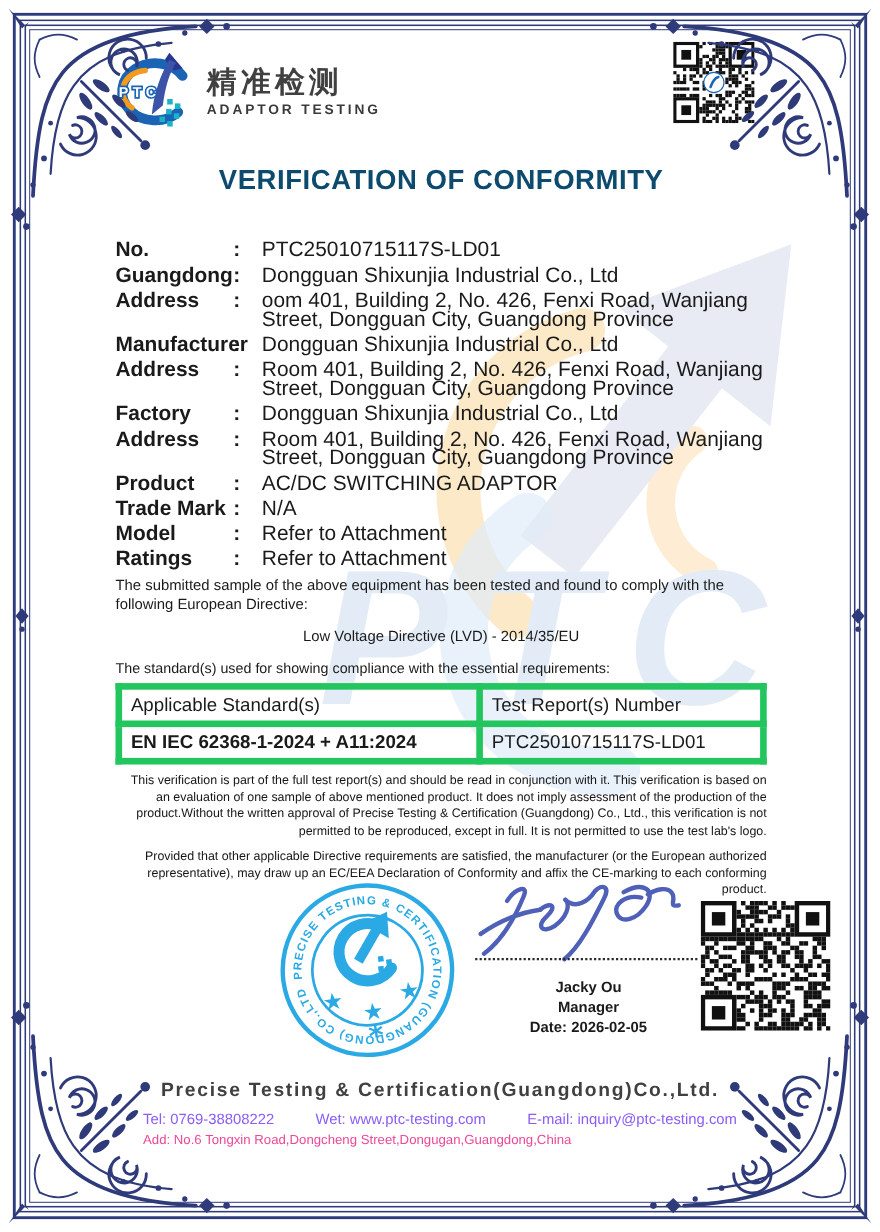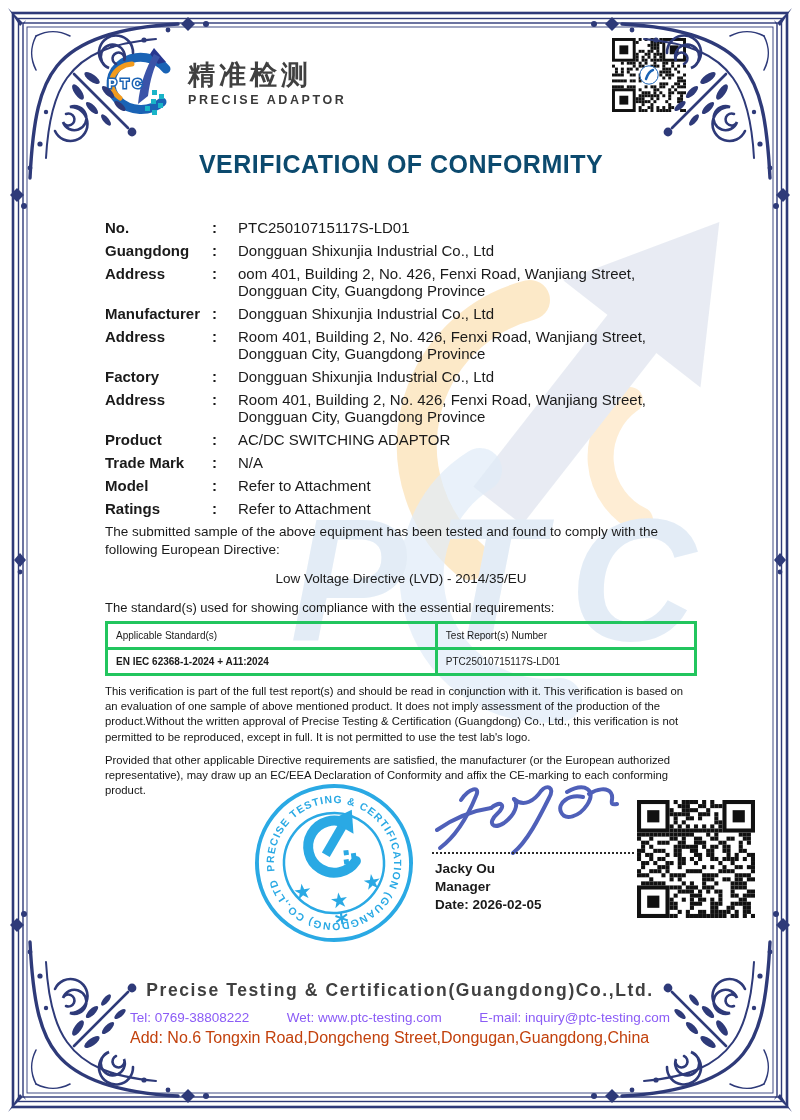--- a/index.html
+++ b/index.html
@@ -16,47 +16,47 @@
   .logo-glyph { width:84px; height:76px; }
   .logo-text { margin-left:8px; }
   .logo-cn { font-size:27px; font-weight:bold; color:#404040; letter-spacing:4px; line-height:1.1; }
   .logo-en { font-size:12.5px; font-weight:bold; color:#3a3a3a; letter-spacing:2.6px; margin-top:3px; }
   .qr-top { position:absolute; right:18px; top:-6px; width:74px; height:74px; }
 
   
   .content { position:absolute; left:105px; top:150px; width:592px; z-index:2; }
   .doc-title { text-align:center; font-size:25px; font-weight:bold; letter-spacing:0.5px; color:#0c4a6e; margin-bottom:40px; }
 
-  .field-row { display:grid; grid-template-columns:107px 26px 1fr; font-size:15px; line-height:17px; margin-bottom:6px; }
+  .field-row { display:grid; grid-template-columns:107px 26px 1fr; font-size:19px; line-height:17px; margin-bottom:6px; }
   .field-row .lbl { font-weight:bold; }
   .field-row .colon { font-weight:bold; }
 
   .para { font-size:13.5px; line-height:17.5px; margin-top:3px; }
   .directive { text-align:center; font-size:13.5px; font-weight:normal; margin:13px 0 14px 0; }
   .standards-intro { font-size:13px; margin-bottom:6px; }
 
   table.standards { width:100%; border-collapse:collapse; margin-top:2px; }
-  table.standards th, table.standards td { border:3px solid #22c55e; font-size:10px; text-align:left; padding:4px 8px; height:26px; font-weight:normal; }
+  table.standards th, table.standards td { border:6px solid #22c55e; font-size:17px; text-align:left; padding:4px 8px; height:26px; font-weight:normal; }
   table.standards th:first-child, table.standards td:first-child { width:56%; }
   table.standards td.std { font-weight:bold; }
 
-  .disclaimer { font-size:11.3px; line-height:15.2px; margin-top:8px; color:#151515; }
+  .disclaimer { font-size:11.3px; line-height:15.2px; margin-top:8px; color:#151515;text-align:right; }
 
   .sign-area { position:relative; height:225px; margin-top:0; }
   .stamp { position:absolute; left:148px; top:-16px; width:162px; height:162px; transform:rotate(-8deg); opacity:.92; }
   .signature-svg { position:absolute; left:322px; top:-18px; width:215px; height:78px; }
   .dotted-line { position:absolute; left:327px; top:54px; width:202px; border-bottom:2px dotted #2a2a2a; }
-  .sig-block { position:absolute; left:330px; top:62px; width:200px; text-align:left; font-size:13.5px; font-weight:bold; line-height:18px; }
+  .sig-block { position:absolute; left:330px; top:72px; width:200px; text-align:center; font-size:13.5px; font-weight:bold; line-height:18px; }
   .qr-bottom { position:absolute; left:532px; top:2px; width:118px; height:118px; }
 
   
   .footer { position:absolute; left:0; right:0; top:980px; z-index:2; }
   .footer-company { text-align:center; font-size:17.5px; font-weight:600; letter-spacing:1.6px; color:#404040; }
   .footer-contact { width:540px; margin:9px auto 0 auto; display:flex; justify-content:space-between; font-size:13.5px; color:#8b5cf6; }
-  .footer-addr { width:540px; margin:4px auto 0 auto; font-size:16px; color:#c2410c; }
+  .footer-addr { width:540px; margin:4px auto 0 auto; font-size:12px; color:#ec4899; }
 </style>
 </head>
 <body>
 
 <div class="page">
 
   <div class="watermark">
     <svg width="800" height="1120" viewBox="0 0 800 1120">
       <g opacity="0.32">
         <path d="M 470 560 a 150 150 0 0 1 60 -260" fill="none" stroke="#f6a41f" stroke-width="40" stroke-linecap="round" opacity="0.75"></path>
@@ -137,21 +137,21 @@
             <rect x="63" y="48" width="5" height="5"></rect>
           <rect x="55" y="53" width="5" height="5"></rect>
             <rect x="62" y="57" width="5" height="5"></rect>
           <rect x="49" y="60" width="5" height="5"></rect>
             <rect x="56" y="64" width="5" height="5"></rect>
         </g>
         <text x="12" y="42" font-size="13" font-weight="bold" fill="#ffffff" stroke="#1a63b5" stroke-width="3" paint-order="stroke" font-family="Liberation Sans, sans-serif" letter-spacing="4">PTC</text>
       </svg>
       <div class="logo-text">
         <div class="logo-cn">精准检测</div>
-        <div class="logo-en">PRECISE ADAPTOR</div>
+        <div class="logo-en">ADAPTOR TESTING</div>
       </div>
     </div>
     <svg class="qr-top" id="qrTop" viewBox="0 0 74 74">
         <rect x="26.64" y="0" width="2.96" height="2.96" fill="#111"></rect>
         <rect x="32.56" y="0" width="2.96" height="2.96" fill="#111"></rect>
         <rect x="38.48" y="0" width="2.96" height="2.96" fill="#111"></rect>
         <rect x="41.44" y="0" width="2.96" height="2.96" fill="#111"></rect>
         <rect x="47.36" y="0" width="2.96" height="2.96" fill="#111"></rect>
         <rect x="23.68" y="2.96" width="2.96" height="2.96" fill="#111"></rect>
         <rect x="38.48" y="2.96" width="2.96" height="2.96" fill="#111"></rect>

